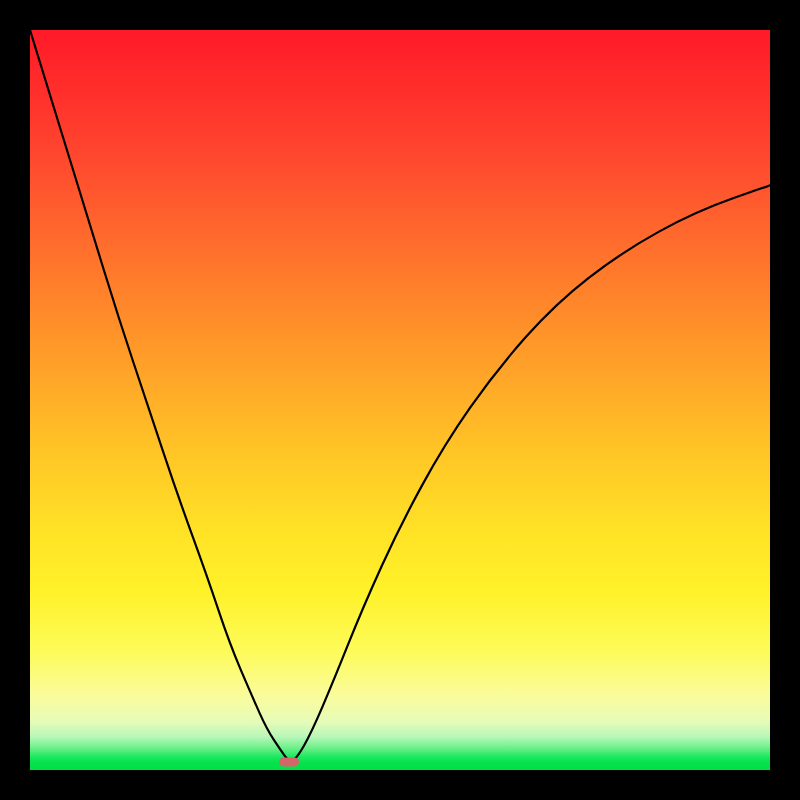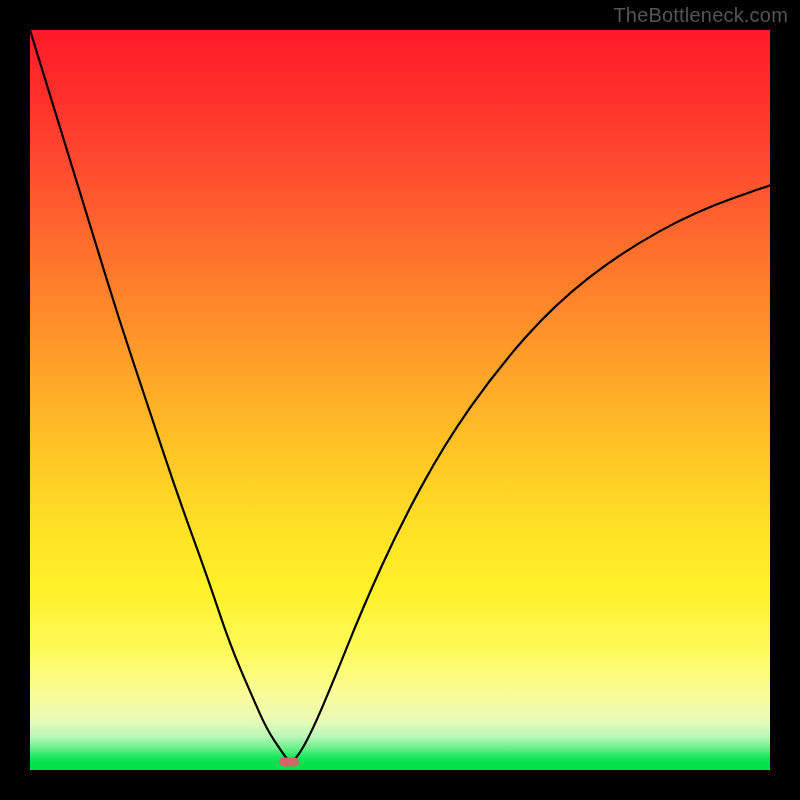--- a/index.html
+++ b/index.html
@@ -70,21 +70,20 @@
     stroke-linecap: round;
   }
   .marker {
     fill: #d6656a;
   }
 </style>
 </head>
 <body>
 
 <div class="frame">
-  <div class="watermark">TheBottleneck.com</div>
 
   <div class="plot-area">
     <svg class="curve" viewBox="0 0 740 740" preserveAspectRatio="none">
       <path d="M 0.0 0.0 Q 29.6 96.2 44.4 144.3 Q 59.2 192.4 74.0 240.5 Q 88.8 288.6 103.6 333.0 Q 118.4 377.4 133.2 421.8 Q 148.0 466.2 162.8 506.9 Q 177.6 547.6 188.7 580.9 Q 199.8 614.2 210.9 640.1 Q 222.0 666.0 229.4 682.6 Q 236.8 699.3 244.2 710.4 Q 251.6 721.5 255.3 726.7 Q 259.0 731.9 262.7 730.4 Q 266.4 728.9 273.8 716.0 Q 281.2 703.0 292.3 677.1 Q 303.4 651.2 318.2 614.2 Q 333.0 577.2 351.5 536.5 Q 370.0 495.8 392.2 455.1 Q 414.4 414.4 440.3 377.4 Q 466.2 340.4 495.8 307.1 Q 525.4 273.8 558.7 247.9 Q 592.0 222.0 629.0 201.6 Q 666.0 181.3 703.0 168.3 T 740.0 155.4"></path>
       <rect class="marker" y="727.4" width="20" height="9" rx="4.5" ry="4.5" x="249.0"></rect>
     </svg>
   </div>
 </div>
 
 </body></html>

